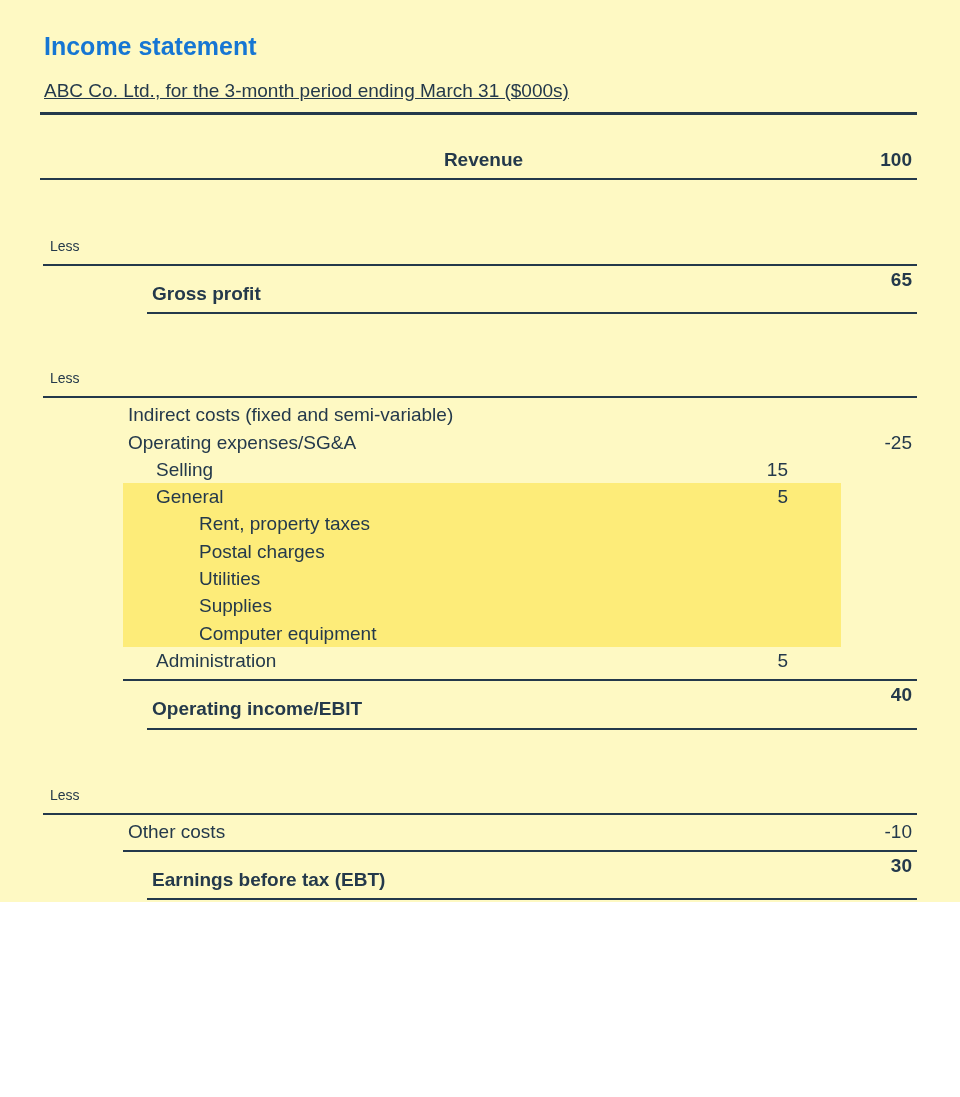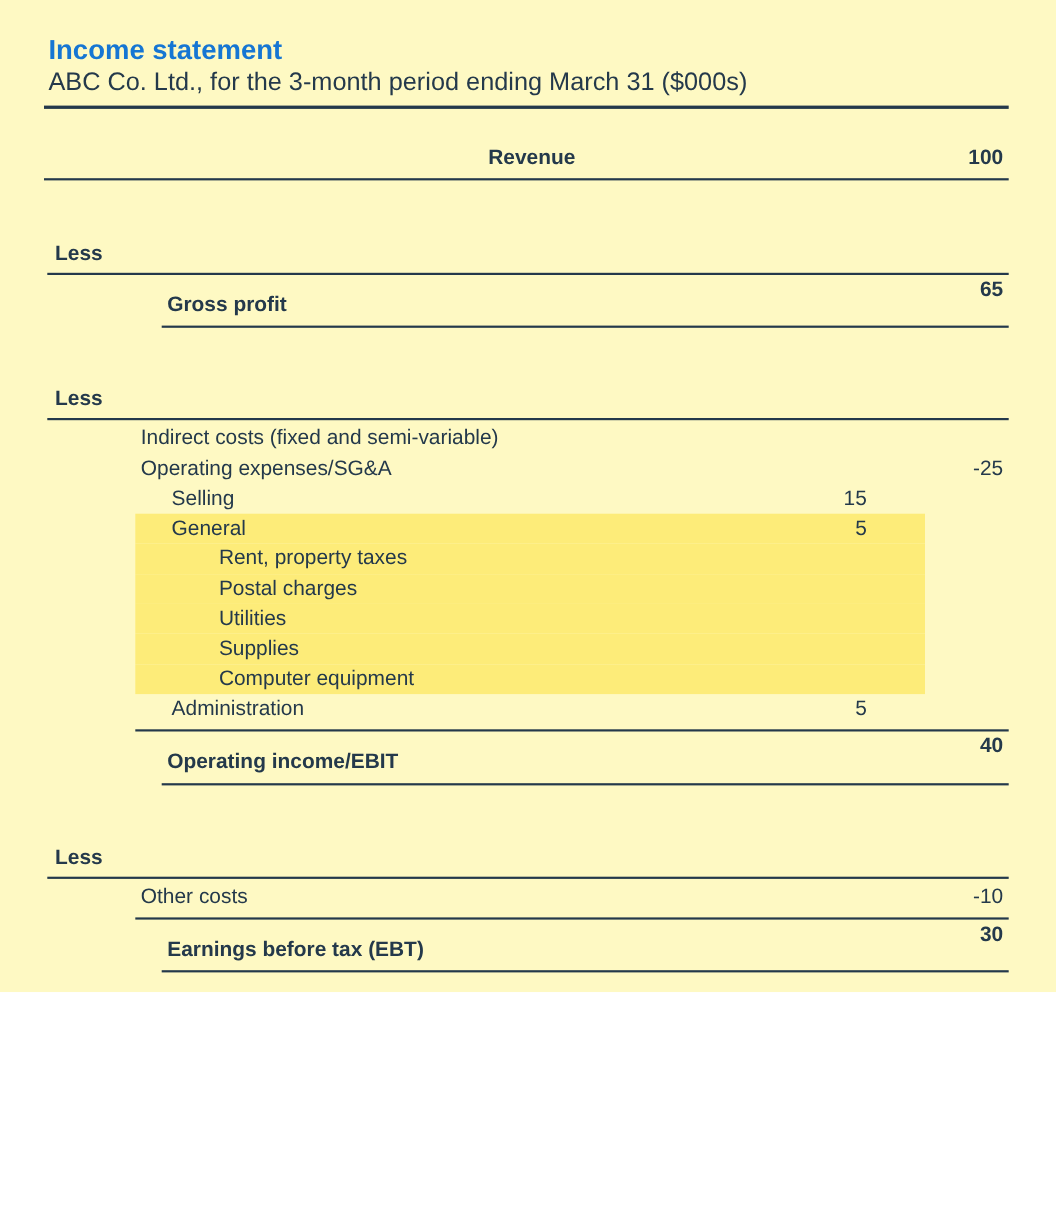--- a/index.html
+++ b/index.html
@@ -19,35 +19,35 @@
   }
   header{
     padding:31px 0 8px 4px;
     border-bottom:3px solid var(--text);
   }
   h1{
     margin:0;font-size:25px;line-height:30px;
     font-weight:bold;color:var(--accent);
   }
   header p{
-    margin:0 0 0;font-size:23px;line-height:27px;font-weight:normal;
+    margin:16px 0 0;font-size:19px;line-height:27px;font-weight:normal;text-decoration:underline;
   }
   .row{position:relative;font-size:19px;line-height:27.3px;}
   .v-right{position:absolute;top:0;right:5px;}
   .v-mid{position:absolute;top:0;left:0;width:665px;text-align:right;}
   .rev-row{
     margin-top:31px;padding-bottom:5px;
     border-bottom:2px solid var(--text);
     font-weight:bold;line-height:27px;text-align:center;
   }
   .rev-row .lbl{margin-left:10px;}
   .less{
     margin-left:3px;padding:0 0 4px 7px;
     border-bottom:2px solid var(--text);
-    font-weight:bold;font-size:19px;line-height:27px;
+    font-weight:normal;font-size:14px;line-height:27px;
   }
   .rows{
     margin-left:83px;padding:3px 0 5px;
     border-bottom:2px solid var(--text);
   }
   .total{
     margin-left:107px;padding:14px 0 5px;
     border-bottom:2px solid var(--text);
     font-weight:bold;
   }

